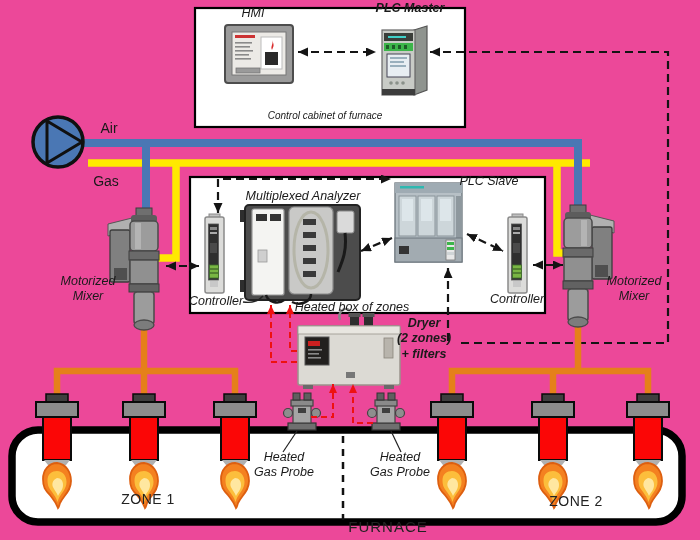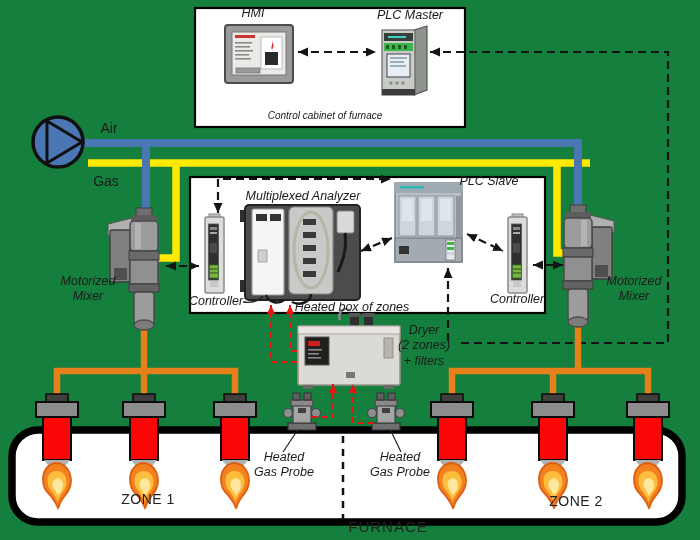--- a/index.html
+++ b/index.html
@@ -1,16 +1,16 @@
 <!DOCTYPE html>
 <html><head>
 <meta charset="utf-8">
 <style>
   html,body{margin:0;padding:0;background:#ffffff;}
-  #stage{position:relative;width:700px;height:540px;background:#15803d;overflow:hidden;
+  #stage{position:relative;width:700px;height:540px;background:#ec4899;overflow:hidden;
          font-family:"Liberation Sans",sans-serif;}
   #stage svg{position:absolute;left:0;top:0;}
   .lbl{position:absolute;transform:translate(-50%,-50%);white-space:pre-line;text-align:center;
        color:#1a1a1a;line-height:1.22;z-index:5;pointer-events:none;}
   .ital{font-style:italic;font-size:12.5px;}
   .cap{font-style:italic;font-size:10px;}
   .pipe-lbl{font-size:14px;}
   .zone{font-size:14px;letter-spacing:.5px;color:#222;}
   .furn{font-size:15px;letter-spacing:1px;color:#222;margin-top:17px;}
 </style>
@@ -247,38 +247,38 @@
 
   <g stroke="#ee1111" stroke-width="2" stroke-dasharray="6 4" fill="none">
     <path d="M 297,362 H 271 V 305" marker-end="url(#mR)"></path>
     <path d="M 297,351 H 290 V 305" marker-end="url(#mR)"></path>
     <path d="M 311,417 H 333 V 384" marker-end="url(#mR)"></path>
     <path d="M 373,423 H 353 V 384" marker-end="url(#mR)"></path>
   </g>
 </svg>
 
 <div class="lbl ital" style="left:253px;top:14px;">HMI</div>
-<div class="lbl ital" style="left:410px;top:16px;">PLC Master</div>
+<div class="lbl ital" style="left:410px;top:9px;font-weight:bold;">PLC Master</div>
 <div class="lbl cap" style="left:325px;top:116px;">Control cabinet of furnace</div>
 
 <div class="lbl pipe-lbl" style="left:109px;top:129px;">Air</div>
 <div class="lbl pipe-lbl" style="left:106px;top:182px;">Gas</div>
 
 <div class="lbl ital" style="left:303px;top:197px;">Multiplexed Analyzer</div>
 <div class="lbl ital" style="left:489px;top:182px;">PLC Slave</div>
 <div class="lbl ital" style="left:216px;top:302px;">Controller</div>
 <div class="lbl ital" style="left:517px;top:300px;">Controller</div>
 <div class="lbl ital" style="left:352px;top:308px;">Heated box of zones</div>
 
 <div class="lbl ital" style="left:88px;top:289px;">Motorized
 Mixer</div>
 <div class="lbl ital" style="left:634px;top:289px;">Motorized
 Mixer</div>
 
-<div class="lbl ital" style="left:424px;top:346px;">Dryer
+<div class="lbl ital" style="left:424px;top:339px;font-weight:bold;">Dryer
 (2 zones)
 + filters</div>
 
 <div class="lbl ital" style="left:284px;top:465px;">Heated
 Gas Probe</div>
 <div class="lbl ital" style="left:400px;top:465px;">Heated
 Gas Probe</div>
 
 <div class="lbl zone" style="left:148px;top:500px;">ZONE 1</div>
 <div class="lbl zone" style="left:576px;top:502px;">ZONE 2</div>

